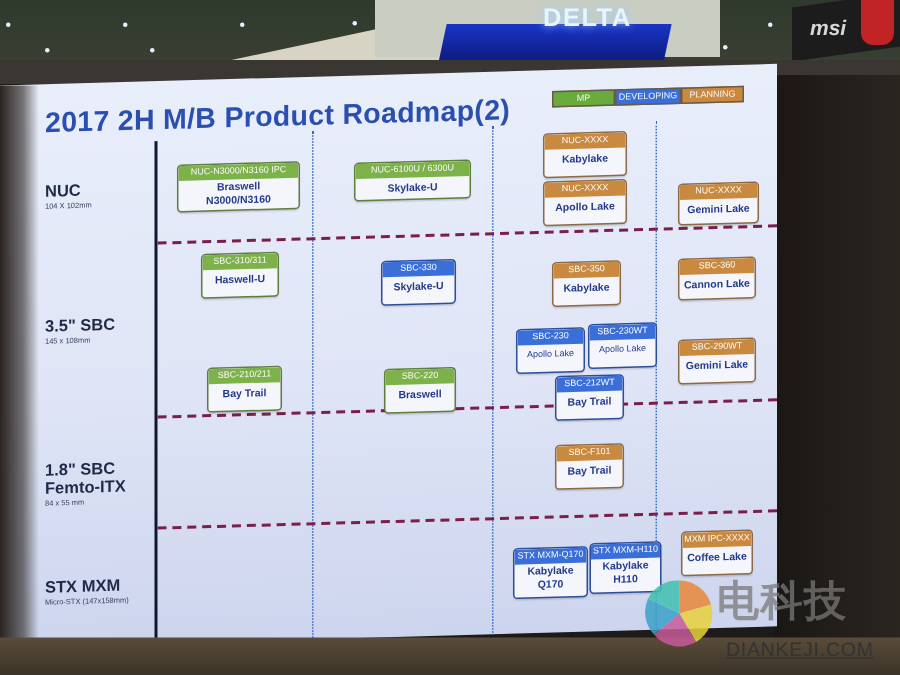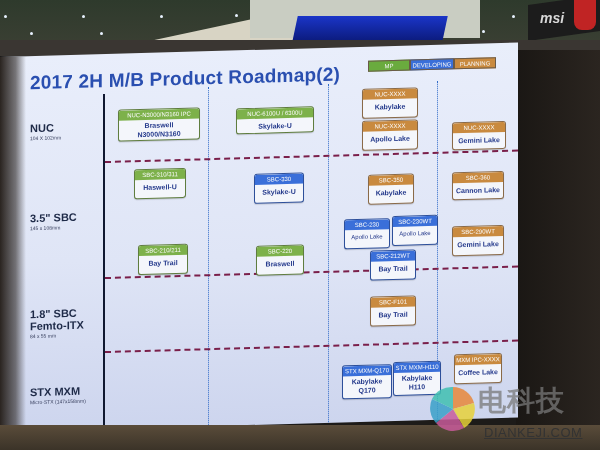--- a/index.html
+++ b/index.html
@@ -120,20 +120,21 @@
   <span class="scene-dot" style="left:82px;top:15px"></span>
   <span class="scene-dot" style="left:160px;top:15px"></span>
   <span class="scene-dot" style="left:235px;top:14px"></span>
   <span class="scene-dot" style="left:30px;top:32px"></span>
   <span class="scene-dot" style="left:100px;top:32px"></span>
   <span class="scene-dot" style="left:512px;top:15px"></span>
   <span class="scene-dot" style="left:482px;top:30px"></span>
   <div class="booth-triangle"></div>
   <div class="booth-wall"></div>
   <div class="booth-blue"></div>
+  <div class="booth-sign">DELTA</div>
   <div class="msi-sign"></div>
   <div class="msi-text">msi</div>
   <div class="msi-badge"></div>
 </div>
 
 <div class="bezel"></div>
 <div class="bezel-edge"></div>
 <div class="right-dark"></div>
 
 <div class="screen">

